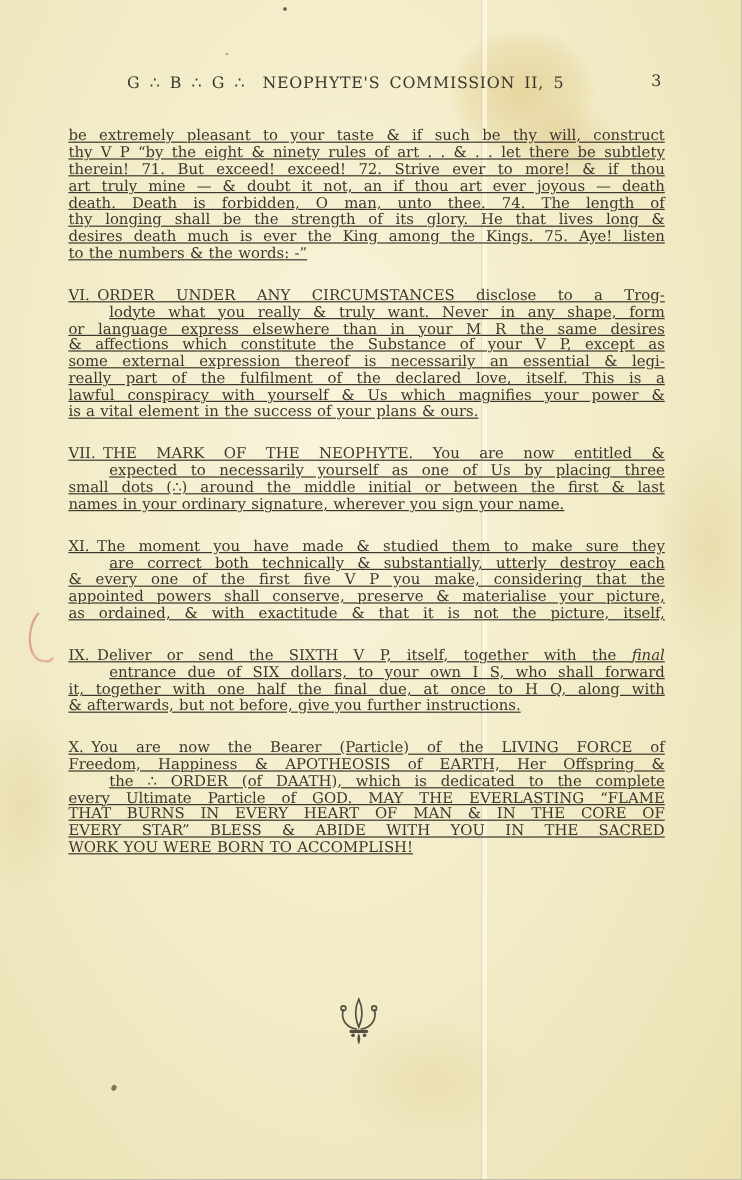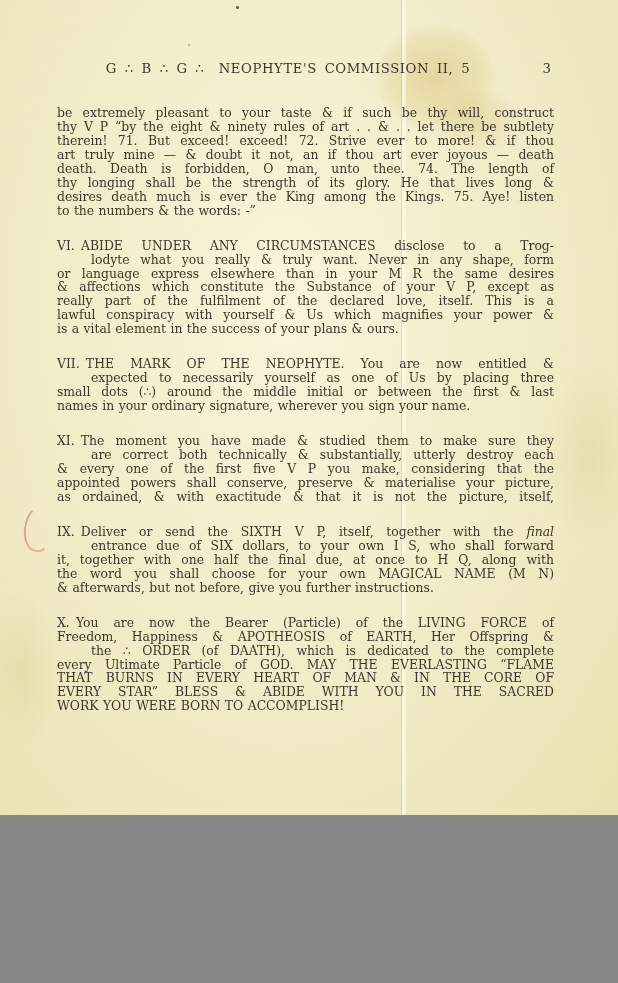--- a/index.html
+++ b/index.html
@@ -1,17 +1,17 @@
 <!DOCTYPE html>
 <html><head>
 <meta charset="utf-8">
 <style>
   html,body { margin:0; padding:0; background:#888; }
   .page {
-    position:relative; width:618px; height:815px; margin:0 auto; overflow:hidden;
+    position:relative; width:618px; height:983px; margin:0 auto; overflow:hidden;
     background:
       radial-gradient(ellipse at 46% 38%, rgba(250,246,222,.9) 0%, rgba(243,236,201,.6) 55%, rgba(234,224,175,.9) 100%),
       #f0e9c3;
     font-family:"DejaVu Serif","Liberation Serif",serif;
     color:#3c372c;
   }
   
   .stain { position:absolute; border-radius:50%; pointer-events:none; }
   .stain-top { left:375px; top:25px; width:120px; height:105px;
     background:radial-gradient(ellipse at center, rgba(216,190,114,.50) 0%, rgba(216,190,114,.22) 55%, rgba(216,190,114,0) 75%); }
@@ -32,21 +32,21 @@
   .speck-a { left:236px; top:6px; width:3px; height:3px; }
   .speck-b { left:188px; top:44px; width:2px; height:2px; opacity:.5; }
   .speck-c { left:93px; top:904px; width:4px; height:5px; transform:rotate(30deg); opacity:.85; }
   
   .header-title { position:absolute; top:61px; left:57px; width:462px; text-align:center;
     font-size:13.2px; letter-spacing:.6px; word-spacing:3px; white-space:nowrap; }
   .page-number { position:absolute; top:61px; left:57px; width:494px; text-align:right; font-size:13.2px; }
   
   .document-body { position:absolute; top:106px; left:57px; width:497px;
     font-size:12.4px; line-height:13.95px; word-spacing:.5px; }
-  .para { margin:0 0 21px 0; }
+  .para { margin:0 0 21px 0;text-decoration:underline; }
   .line { text-align:justify; text-align-last:justify; }
   .line.last { text-align-last:left; }
   .line.indent { padding-left:34px; }
   .it { font-style:italic;margin-top:46px; }
   
   .ornament { position:absolute; left:280px; top:830px; width:38px; height:42px; opacity:.88; }
 </style>
 </head>
 <body>
 
@@ -71,24 +71,25 @@
         <div class="line">be extremely pleasant to your taste &amp; if such be thy will, construct</div>
         <div class="line">thy V P “by the eight &amp; ninety rules of art . . &amp; . . let there be subtlety</div>
         <div class="line">therein! 71. But exceed! exceed! 72. Strive ever to more! &amp; if thou</div>
         <div class="line">art truly mine — &amp; doubt it not, an if thou art ever joyous — death</div>
         <div class="line">death. Death is forbidden, O man, unto thee. 74. The length of</div>
         <div class="line">thy longing shall be the strength of its glory. He that lives long &amp;</div>
         <div class="line">desires death much is ever the King among the Kings. 75. Aye! listen</div>
         <div class="line last">to the numbers &amp; the words: -”</div>
       </div>
       <div class="para">
-        <div class="line">VI. ABIDE UNDER ANY CIRCUMSTANCES disclose to a Trog-</div>
+        <div class="line">VI. ORDER UNDER ANY CIRCUMSTANCES disclose to a Trog-</div>
         <div class="line indent">lodyte what you really &amp; truly want. Never in any shape, form</div>
         <div class="line">or language express elsewhere than in your M R the same desires</div>
         <div class="line">&amp; affections which constitute the Substance of your V P, except as</div>
+        <div class="line">some external expression thereof is necessarily an essential &amp; legi-</div>
         <div class="line">really part of the fulfilment of the declared love, itself. This is a</div>
         <div class="line">lawful conspiracy with yourself &amp; Us which magnifies your power &amp;</div>
         <div class="line last">is a vital element in the success of your plans &amp; ours.</div>
       </div>
       <div class="para">
         <div class="line">VII. THE MARK OF THE NEOPHYTE. You are now entitled &amp;</div>
         <div class="line indent">expected to necessarily yourself as one of Us by placing three</div>
         <div class="line">small dots (∴) around the middle initial or between the first &amp; last</div>
         <div class="line last">names in your ordinary signature, wherever you sign your name.</div>
       </div>
@@ -96,21 +97,20 @@
         <div class="line">XI. The moment you have made &amp; studied them to make sure they</div>
         <div class="line indent">are correct both technically &amp; substantially, utterly destroy each</div>
         <div class="line">&amp; every one of the first five V P you make, considering that the</div>
         <div class="line">appointed powers shall conserve, preserve &amp; materialise your picture,</div>
         <div class="line">as ordained, &amp; with exactitude &amp; that it is not the picture, itself,</div>
       </div>
       <div class="para">
         <div class="line"><span>IX. Deliver or send the SIXTH V P, itself, together with the </span><span class="it">final</span></div>
         <div class="line indent">entrance due of SIX dollars, to your own I S, who shall forward</div>
         <div class="line">it, together with one half the final due, at once to H Q, along with</div>
-        <div class="line">the word you shall choose for your own MAGICAL NAME (M N)</div>
         <div class="line last">&amp; afterwards, but not before, give you further instructions.</div>
       </div>
       <div class="para">
         <div class="line">X. You are now the Bearer (Particle) of the LIVING FORCE of</div>
         <div class="line">Freedom, Happiness &amp; APOTHEOSIS of EARTH, Her Offspring &amp;</div>
         <div class="line indent">the ∴ ORDER (of DAATH), which is dedicated to the complete</div>
         <div class="line">every Ultimate Particle of GOD. MAY THE EVERLASTING “FLAME</div>
         <div class="line">THAT BURNS IN EVERY HEART OF MAN &amp; IN THE CORE OF</div>
         <div class="line">EVERY STAR” BLESS &amp; ABIDE WITH YOU IN THE SACRED</div>
         <div class="line last">WORK YOU WERE BORN TO ACCOMPLISH!</div>

